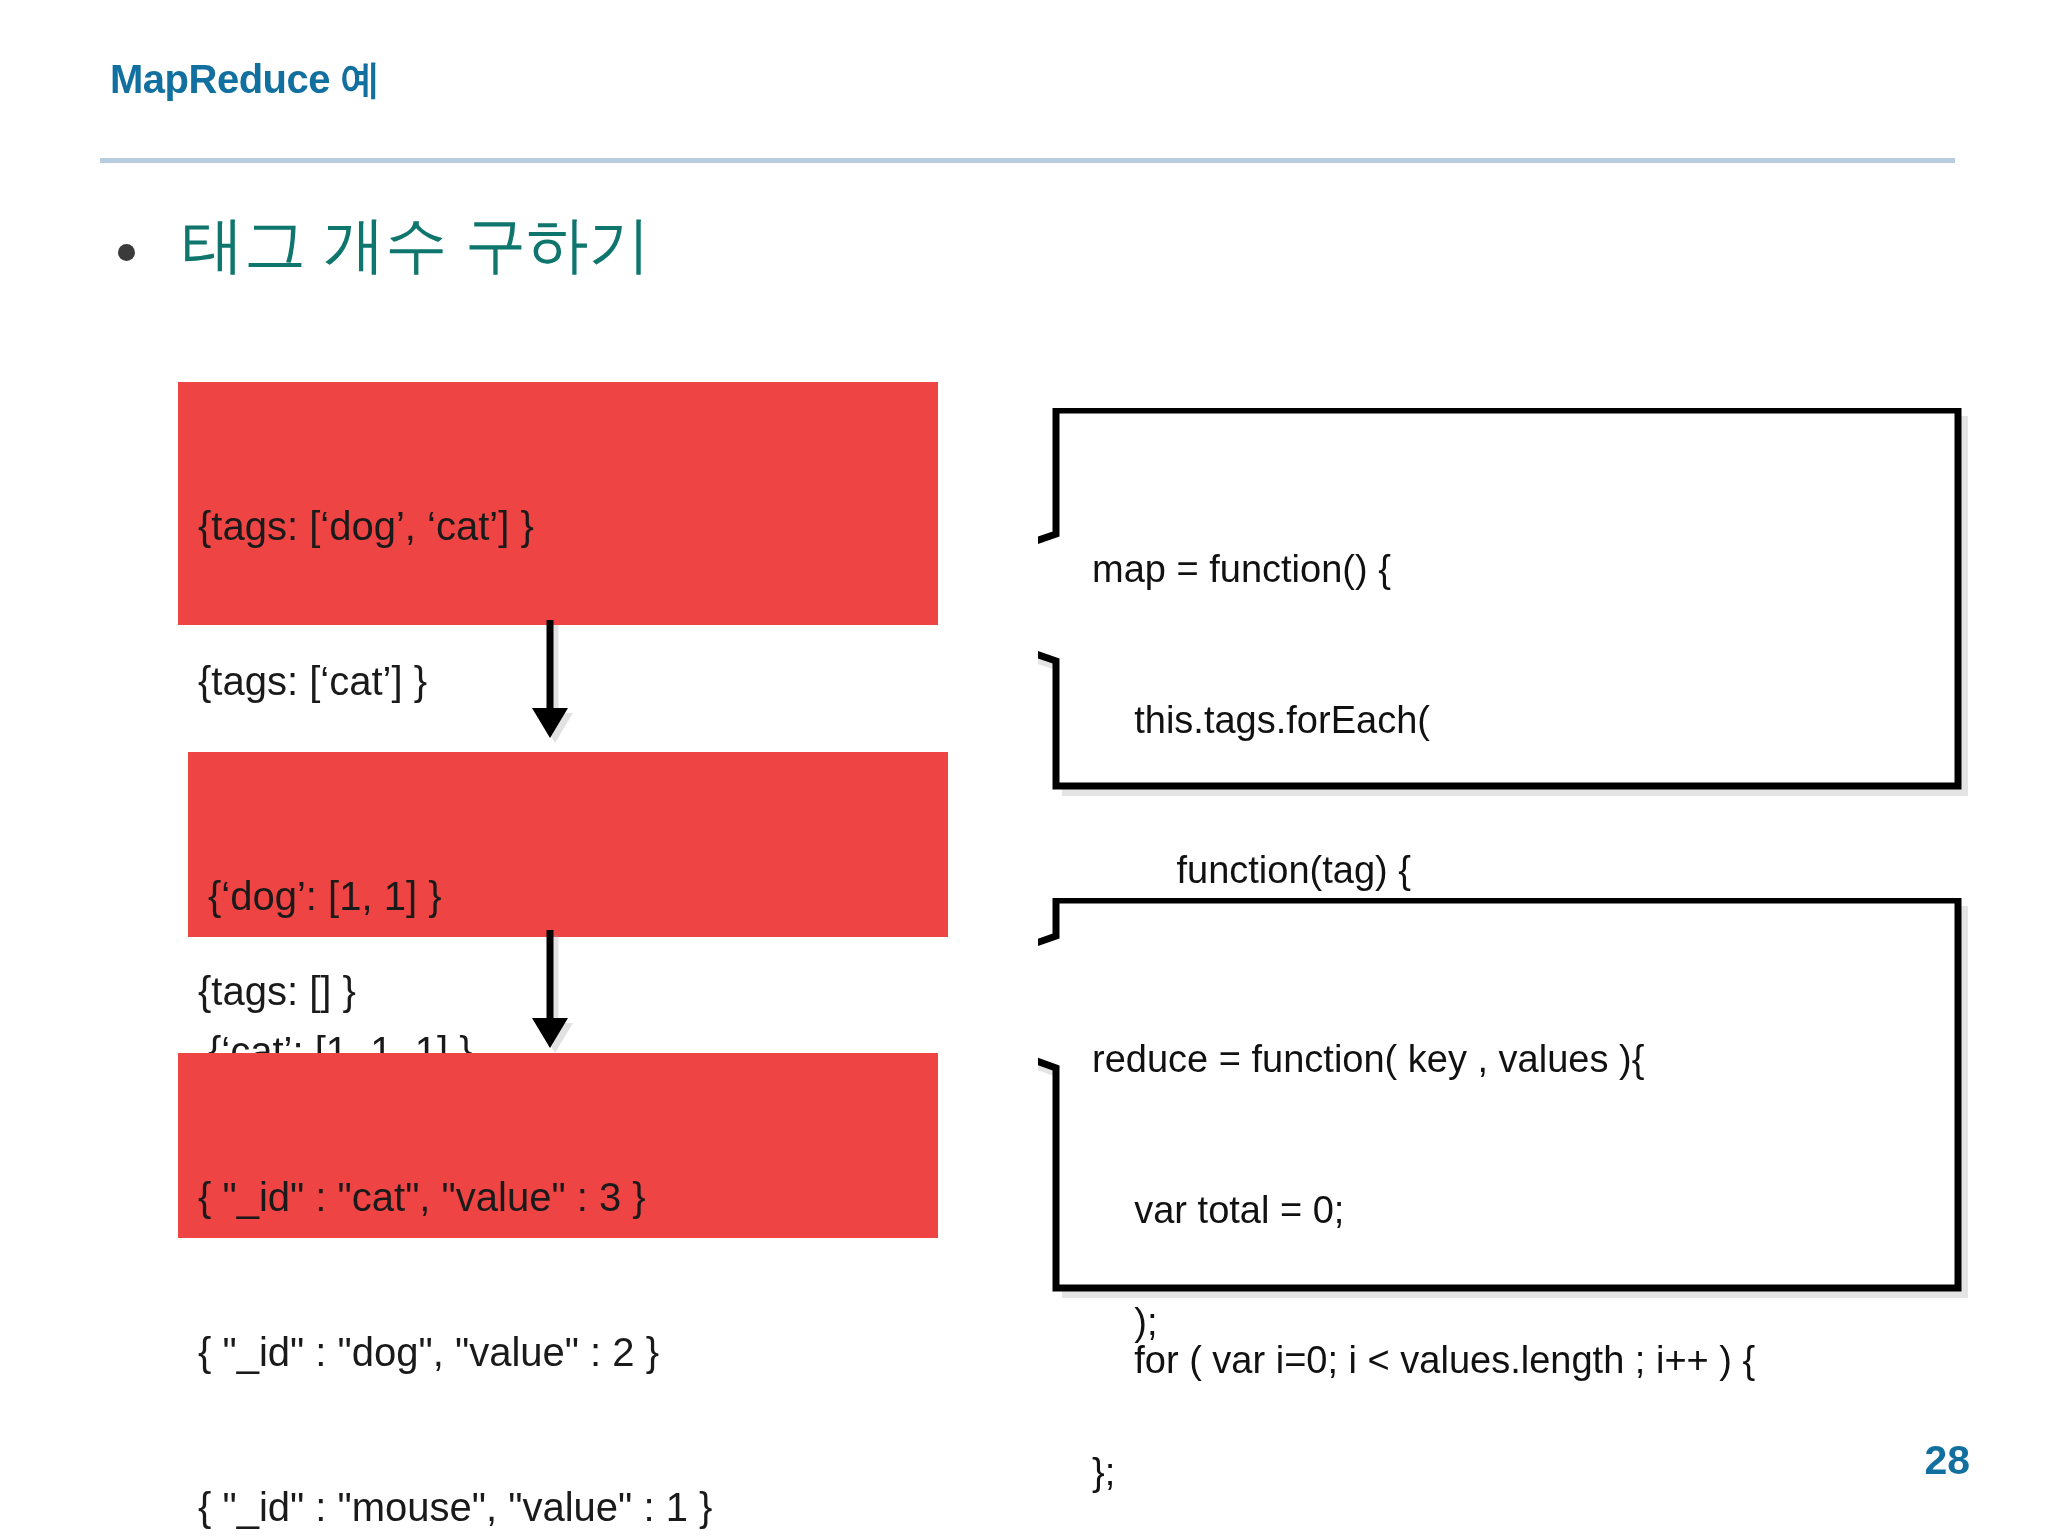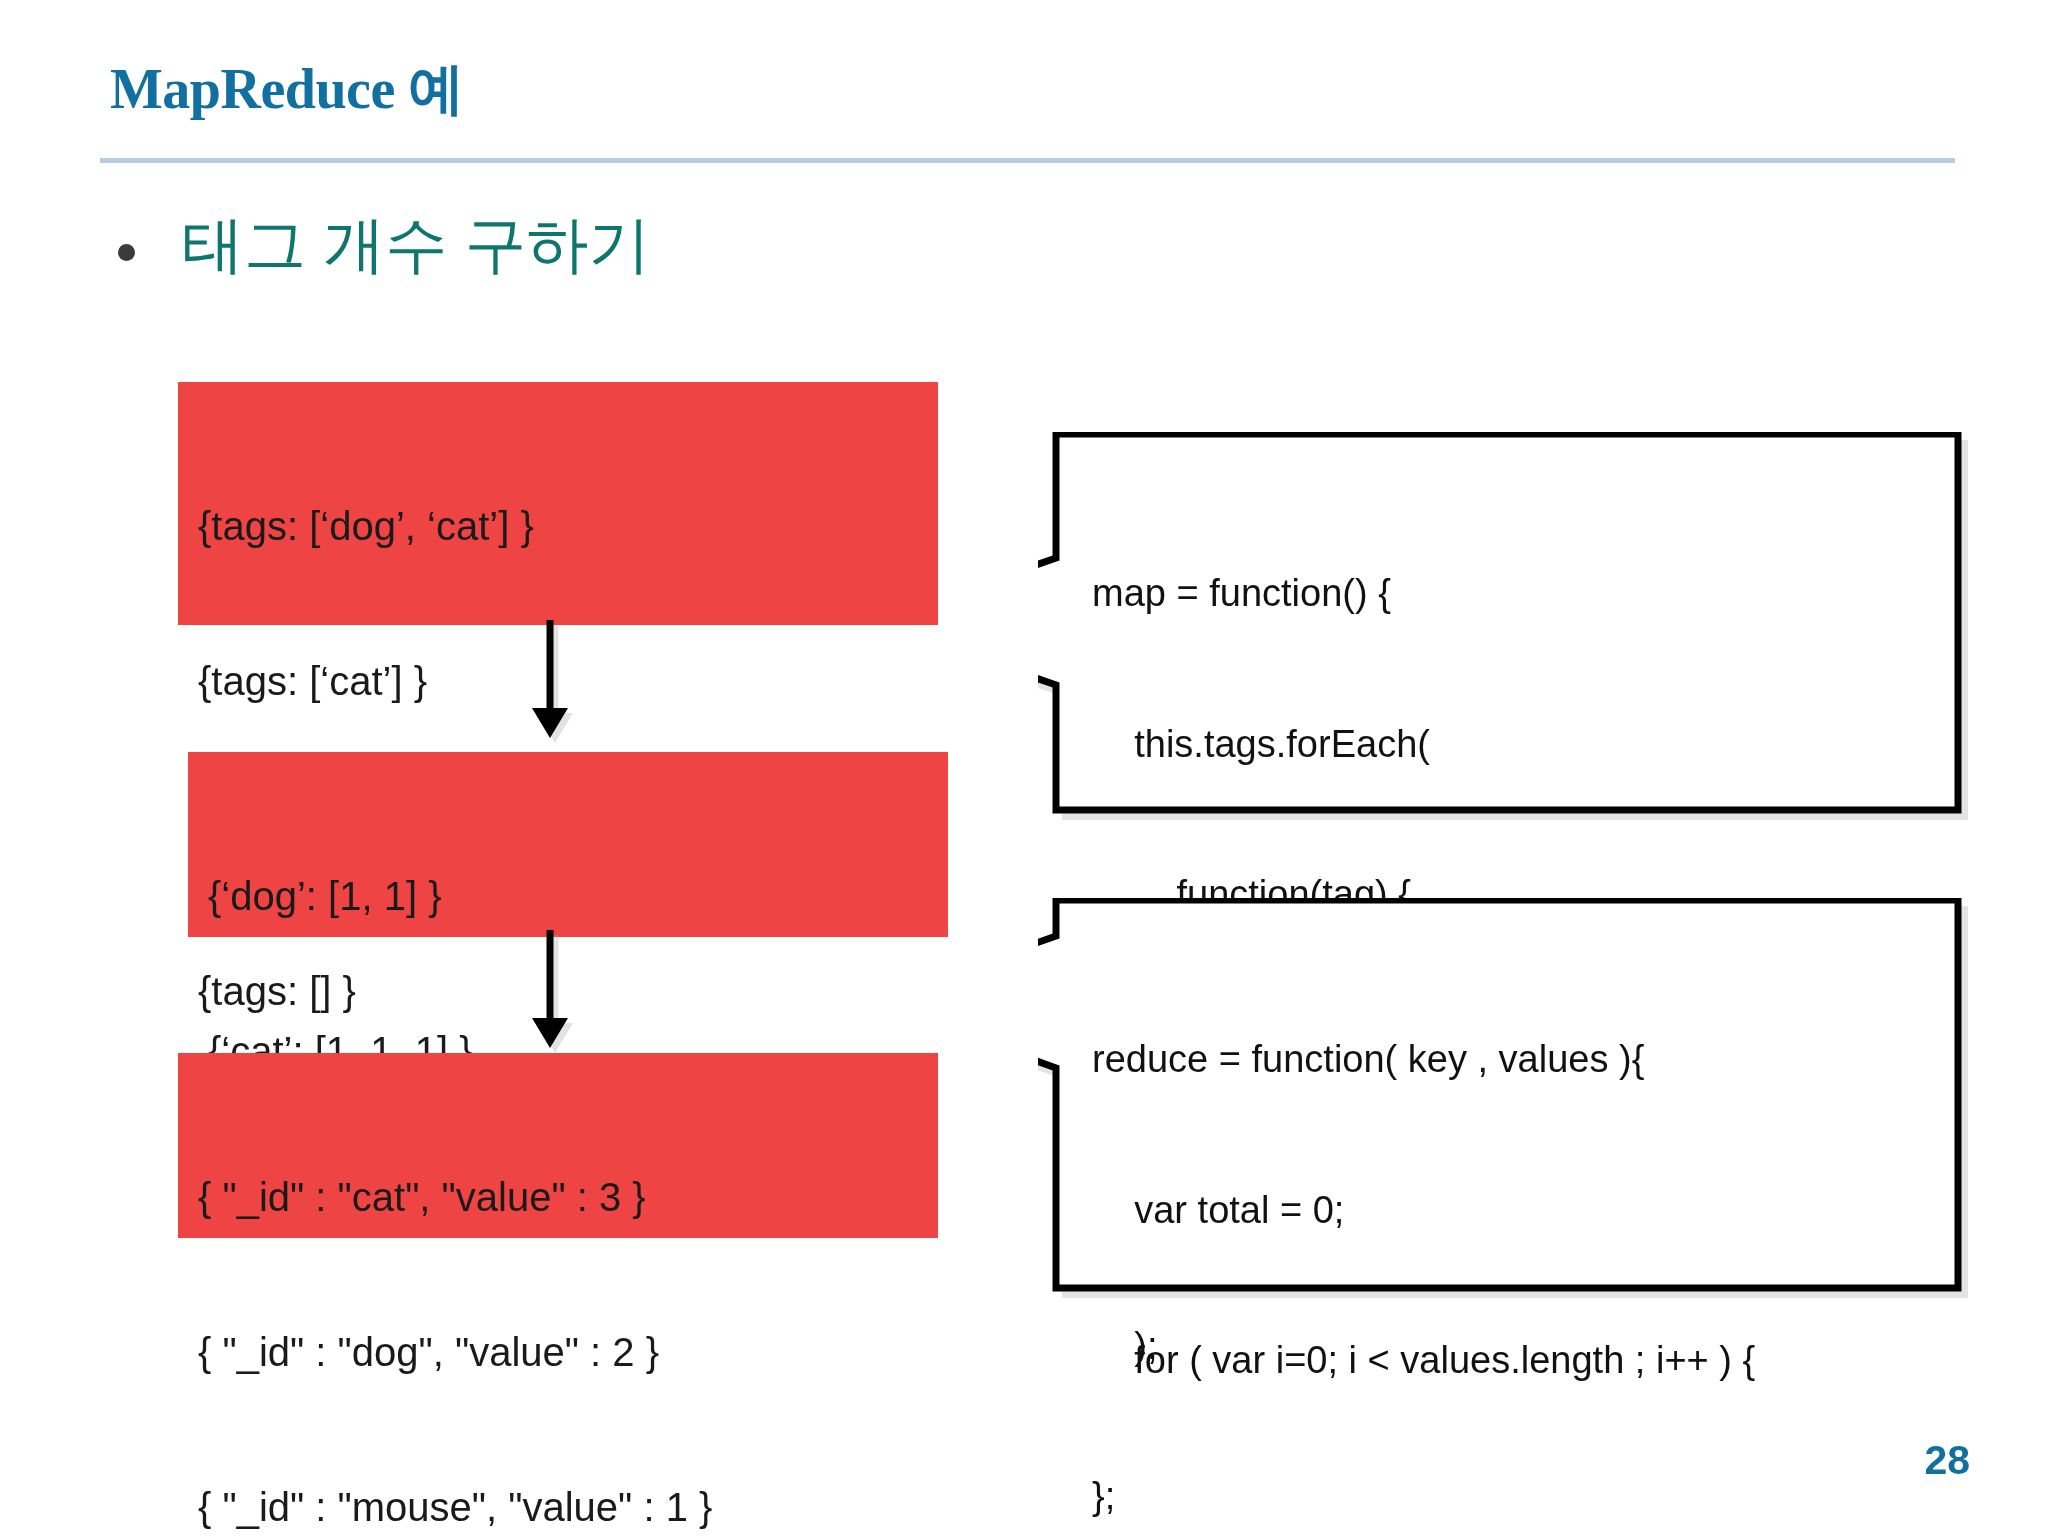--- a/index.html
+++ b/index.html
@@ -14,26 +14,25 @@
     overflow: hidden;
     font-family: "Liberation Sans", sans-serif;
     color: #222222;
   }
 
   
   #slide-title {
     position: absolute;
     left: 110px;
     top: 52px;
-    font-size: 56px;
+    font-size: 40px;
     font-weight: bold;
     color: #11709F;
     letter-spacing: -0.5px;
     white-space: nowrap;
-    font-family: Liberation Serif, serif;
   }
   #title-rule {
     position: absolute;
     left: 100px;
     top: 158px;
     width: 1855px;
     height: 5px;
     background: #B8CCE0;
   }
 
@@ -88,21 +87,21 @@
   .callout svg { position: absolute; left: 0; top: 0; }
   .callout .code {
     position: absolute;
     font-size: 38px;
     line-height: 1.32;
     color: #111111;
     white-space: pre;
   }
   .callout .code .line { display: block; }
 
-  #callout-map    { left: 1038px; top: 432px;  width: 930px; height: 388px; }
+  #callout-map    { left: 1038px; top: 408px;  width: 930px; height: 388px; }
   #callout-map .code    { left: 54px; top: 36px; }
   #callout-reduce { left: 1038px; top: 898px;  width: 930px; height: 465px; }
   #callout-reduce .code { left: 54px; top: 36px; }
 
   
   #page-number {
     position: absolute;
     right: 78px;
     bottom: 52px;
     font-size: 41px;

